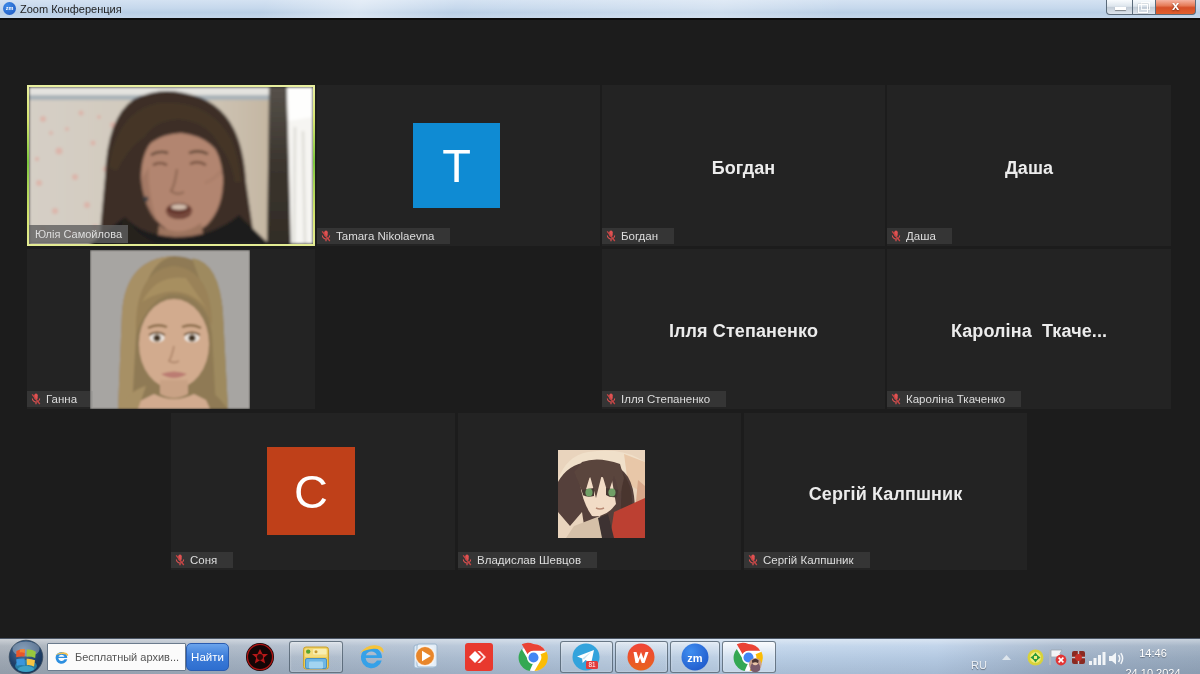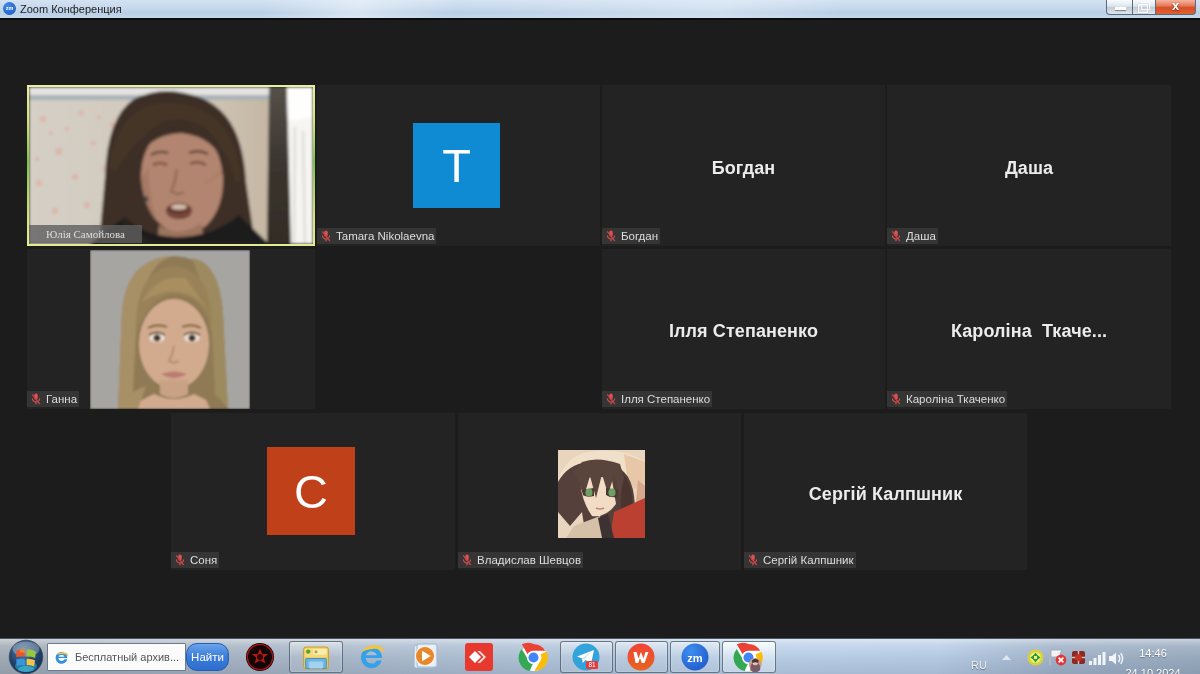--- a/index.html
+++ b/index.html
@@ -28,21 +28,21 @@
   #btn-max::before { content:""; position:absolute; left:8px; top:2px; width:7px; height:6px; border:1.5px solid #fff; opacity:.85; }
   #btn-close::after { content:"x"; position:absolute; left:0; right:0; top:-2px; text-align:center; color:#fff; font-size:13px; font-weight:bold; text-shadow:0 1px 2px rgba(0,0,0,.5); }
 
   
   #main { position:absolute; left:0; top:18px; width:1200px; height:620px; background:#1c1c1c; border-top:2px solid #0c0c0c; }
 
   .tile { position:absolute; background:#232323; }
   .bigname { position:absolute; left:0; right:0; top:calc(50% + 2px); transform:translateY(-50%); text-align:center; color:#ececec;
     font-size:18px; font-weight:bold; letter-spacing:.1px; }
   .label { position:absolute; left:0; bottom:2px; height:16px; display:flex; align-items:center;
-    background:rgba(125,125,125,.2); color:#dedede; font-size:11.5px; padding:0 2px 0 4px; white-space:nowrap; }
+    background:rgba(125,125,125,.2); color:#dedede; font-size:11.5px; padding:0 16px 0 4px; white-space:nowrap; }
   .label svg { margin-right:5px; }
   .avatar { position:absolute; display:flex; align-items:center; justify-content:center; color:#fff; }
 
   
   #taskbar { position:absolute; left:0; top:638px; width:1200px; height:36px;
     background:linear-gradient(90deg,#a3abb5 0%,#a9b6c6 22%,#b3c5da 45%,#bed3ea 62%,#bacfe8 78%,#a2b4ca 88%,#9aabbf 100%);
     border-top:1px solid #4a5463; }
   #taskbar::before { content:""; position:absolute; inset:0;
     background:linear-gradient(180deg,rgba(255,255,255,.45) 0%,rgba(255,255,255,.12) 20%,rgba(120,140,160,.10) 55%,rgba(70,90,115,.18) 100%); pointer-events:none; }
   .tbtn { position:absolute; top:2px; height:32px; border-radius:3px; border:1px solid rgba(70,85,100,.75);
@@ -134,21 +134,21 @@
 
       <path d="M176,96 Q186,92 192,84" stroke="#a37a64" stroke-width="3" fill="none" opacity=".5"></path>
 
       <path d="M130,138 Q150,152 172,136 L176,157 L128,157 Z" fill="#9d745f"></path>
       <path d="M60,157 L96,130 Q112,148 146,150 Q184,150 210,128 L240,157 Z" fill="#1e1b1a"></path>
       <path d="M96,130 Q90,140 86,157 L130,157 Q108,150 96,130 Z" fill="#26221f"></path>
 
       <circle cx="117" cy="112" r="2.4" fill="#3a3f45"></circle>
       </g>
     </svg>
-    <div class="label" style="bottom:1px;background:rgba(95,95,95,.8);font-size:11px;padding:0 17px;height:18px;font-family:Liberation Serif, serif;">Юлія Самойлова</div>
+    <div class="label" style="bottom:1px;background:rgba(95,95,95,.8);font-size:11px;padding:0 6px;height:18px;">Юлія Самойлова</div>
   </div>
 
   <div class="tile" style="left:317px;top:85px;width:283px;height:161px;">
     <div class="avatar" style="left:96px;top:38px;width:87px;height:85px;background:#0f8bd3;font-size:47px;font-weight:400;">T</div>
     <div class="label"><svg width="10" height="12" viewBox="0 0 10 12">
           <rect x="3.3" y="0.5" width="3.4" height="6.3" rx="1.7" fill="#e05252"></rect>
           <path d="M1.4 5.4 a3.6 3.6 0 0 0 7.2 0" fill="none" stroke="#e05252" stroke-width="1.1"></path>
           <line x1="5" y1="9.2" x2="5" y2="11.2" stroke="#e05252" stroke-width="1.2"></line>
           <line x1="1.2" y1="1.4" x2="8.8" y2="11" stroke="#c94444" stroke-width="1.3"></line>
         </svg>Tamara Nikolaevna</div>
@@ -326,21 +326,21 @@
       <ellipse cx="19" cy="30" rx="8" ry="3" fill="#5ad0f0" opacity=".45"></ellipse>
     </svg>
 
     <div style="position:absolute;left:47px;top:4px;width:139px;height:28px;background:#fbfbfb;border:1px solid #6b7b8d;border-radius:1px;">
       <svg width="17" height="17" viewBox="0 0 20 20" style="position:absolute;left:5px;top:5px;">
         <path d="M10,3.4 a7,7 0 1 0 6.8,8.8 l-3.2,0 a4,4 0 0 1 -7.4,-1.6 l10.6,0 a7,7 0 0 0 -6.8,-7.2 M6.4,9 a4,4 0 0 1 7.2,0 Z" fill="#2d8fe0"></path>
         <path d="M2.4,7.4 Q9,2 16,4.6 Q18.6,6 17.8,8.6 Q15,5.4 10,6 Q5,6.6 2.4,7.4" fill="#f4c14d"></path>
       </svg>
       <span style="position:absolute;left:27px;top:7px;font-size:11px;color:#555;">Бесплатный архив...</span>
     </div>
-    <div style="position:absolute;left:186px;top:4px;width:43px;height:28px;background:linear-gradient(180deg,#6aa4ec,#3b7bd8 50%,#2e6ecf);border:1px solid #2a5cb0;border-radius:11px;color:#fff;font-size:11.5px;text-align:center;line-height:27px;">Найти</div>
+    <div style="position:absolute;left:186px;top:4px;width:43px;height:28px;background:linear-gradient(180deg,#6aa4ec,#3b7bd8 50%,#2e6ecf);border:1px solid #2a5cb0;border-radius:5px;color:#fff;font-size:11.5px;text-align:center;line-height:27px;">Найти</div>
 
     <svg width="30" height="30" viewBox="0 0 30 30" style="position:absolute;left:245px;top:3px;">
       <circle cx="15" cy="15" r="14" fill="#140606"></circle>
       <circle cx="15" cy="15" r="12.6" fill="none" stroke="#a81414" stroke-width="1.4"></circle>
       <path d="M15,7 L17.5,12 L23,12 L18.8,15.8 L20.2,21.5 L15,18.2 L9.8,21.5 L11.2,15.8 L7,12 L12.5,12 Z" fill="#b41818"></path>
       <circle cx="15" cy="15" r="3" fill="#2a0808"></circle>
     </svg>
 
     <div class="tbtn" style="left:289px;width:54px;"></div>
     <svg width="30" height="28" viewBox="0 0 30 28" style="position:absolute;left:301px;top:5px;">

